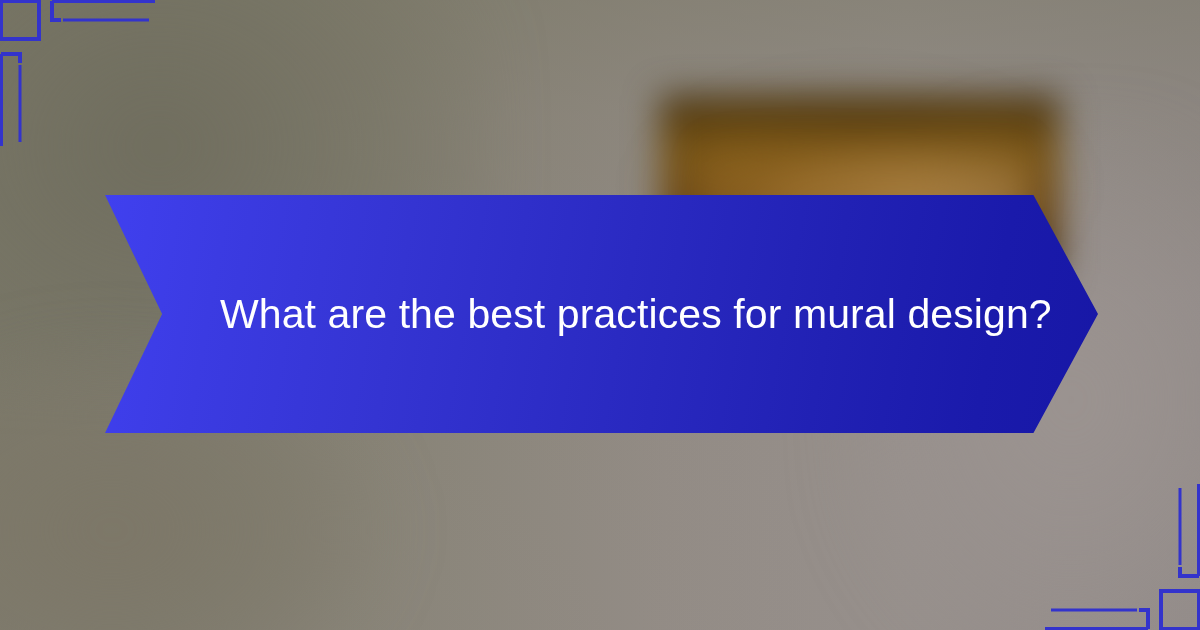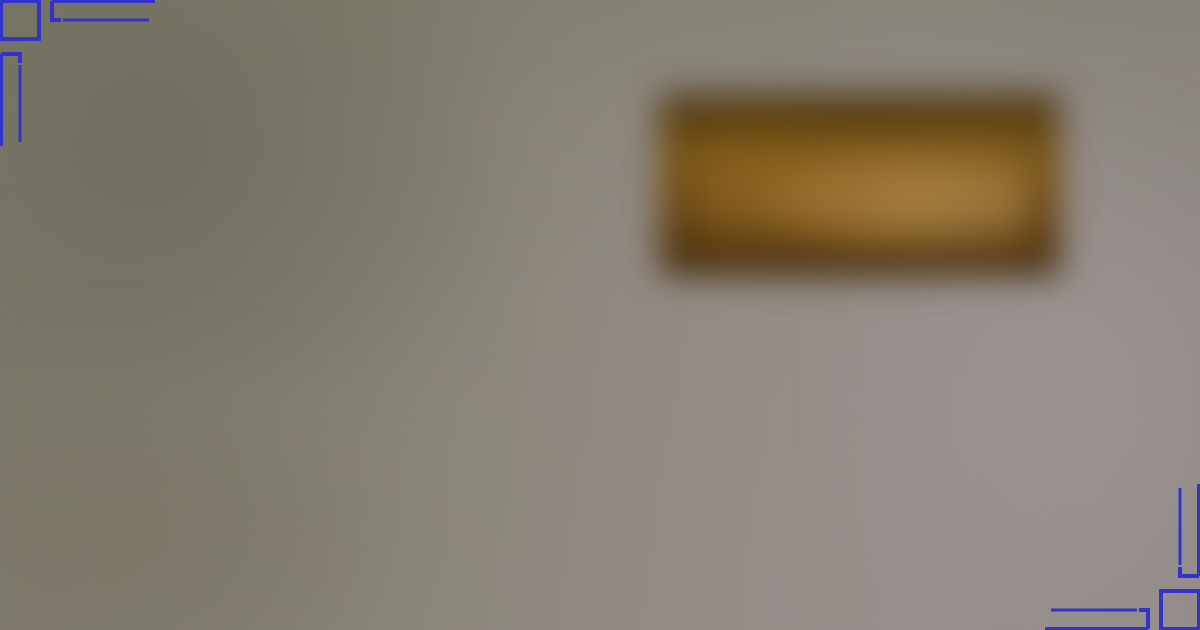--- a/index.html
+++ b/index.html
@@ -223,14 +223,17 @@
       <polyline points="9,60 9,152"></polyline>
       <polyline points="60,7 60,26 69,26"></polyline>
       <polyline points="9,60 28,60 28,69"></polyline>
     </g>
     <g fill="none" stroke="#3333cc" stroke-width="3">
       <polyline points="71,26 157,26"></polyline>
       <polyline points="28,71 28,148"></polyline>
     </g>
   </svg>
 
+  <div class="banner">
+    <h1 class="banner-text">What are the best practices for mural design?</h1>
+  </div>
 
 </div>
 
 </body></html>

